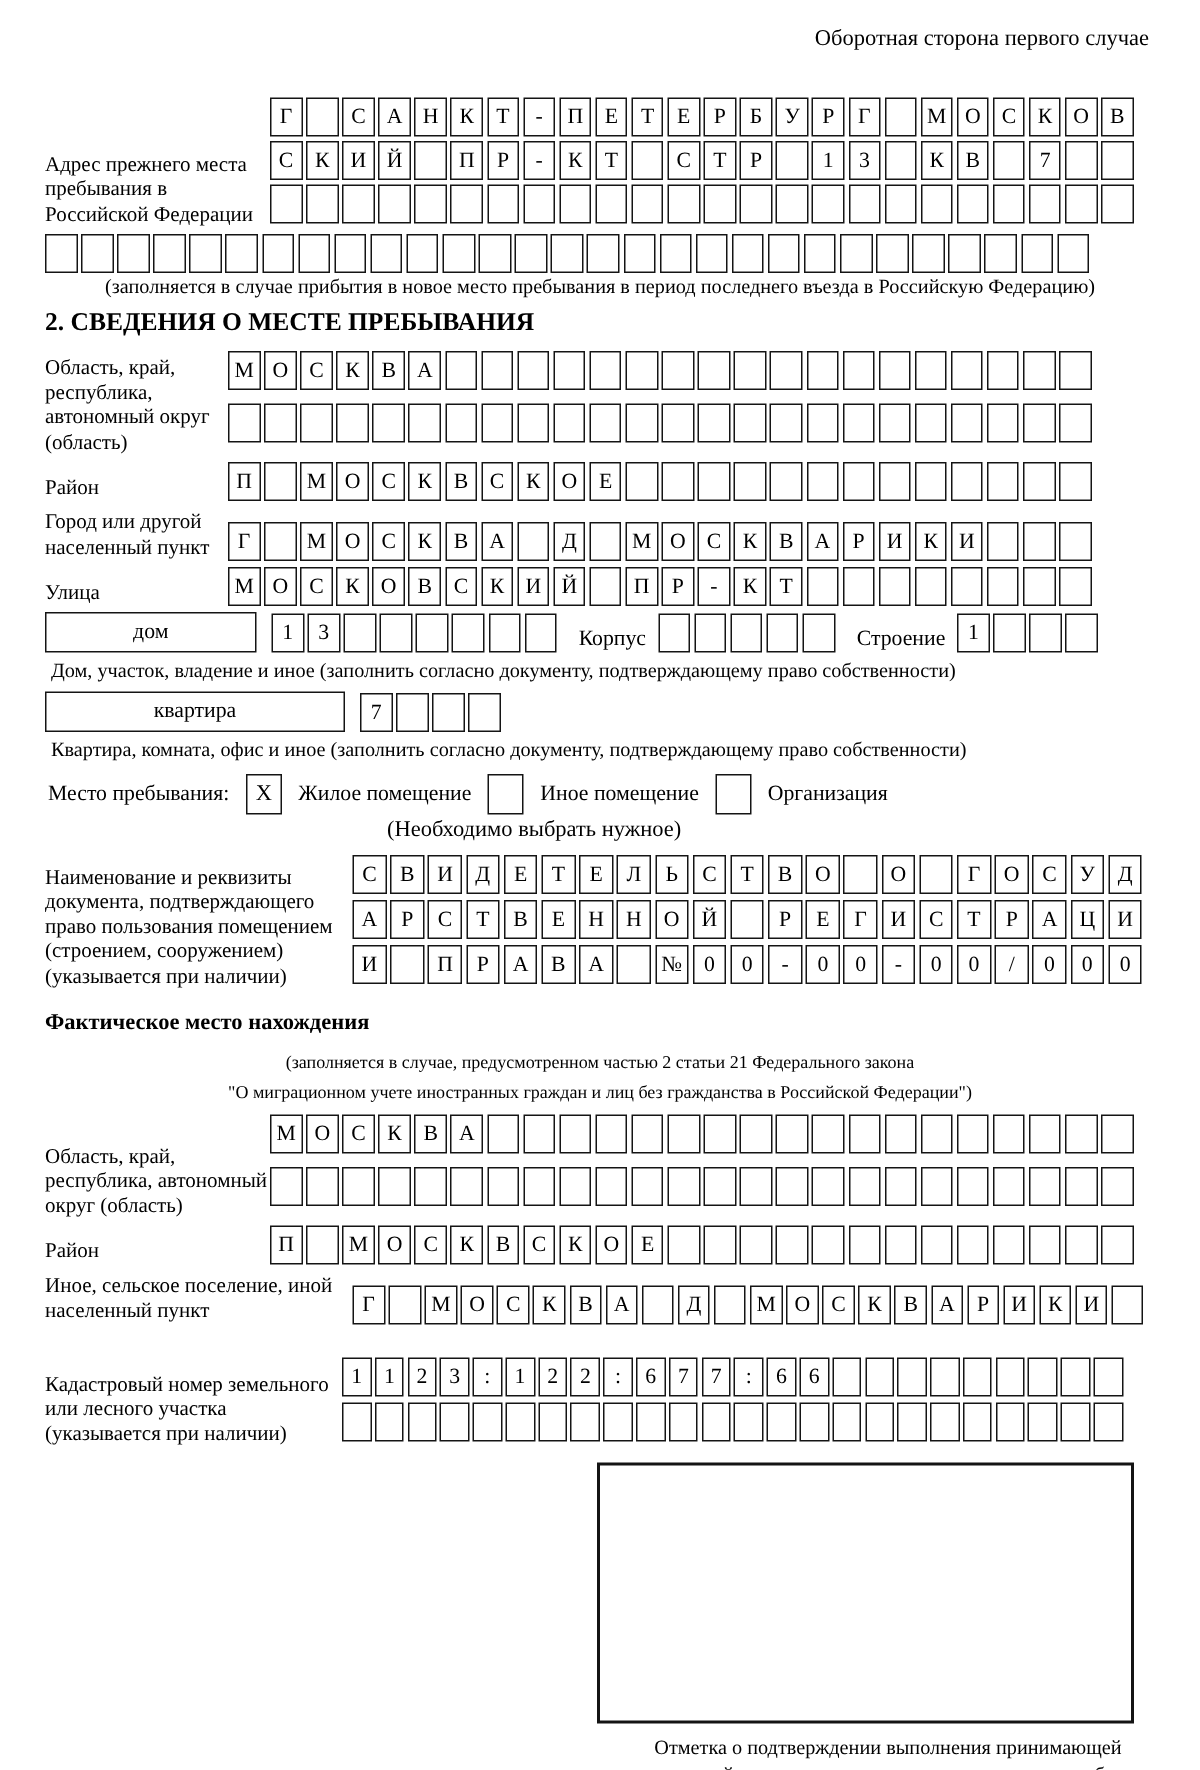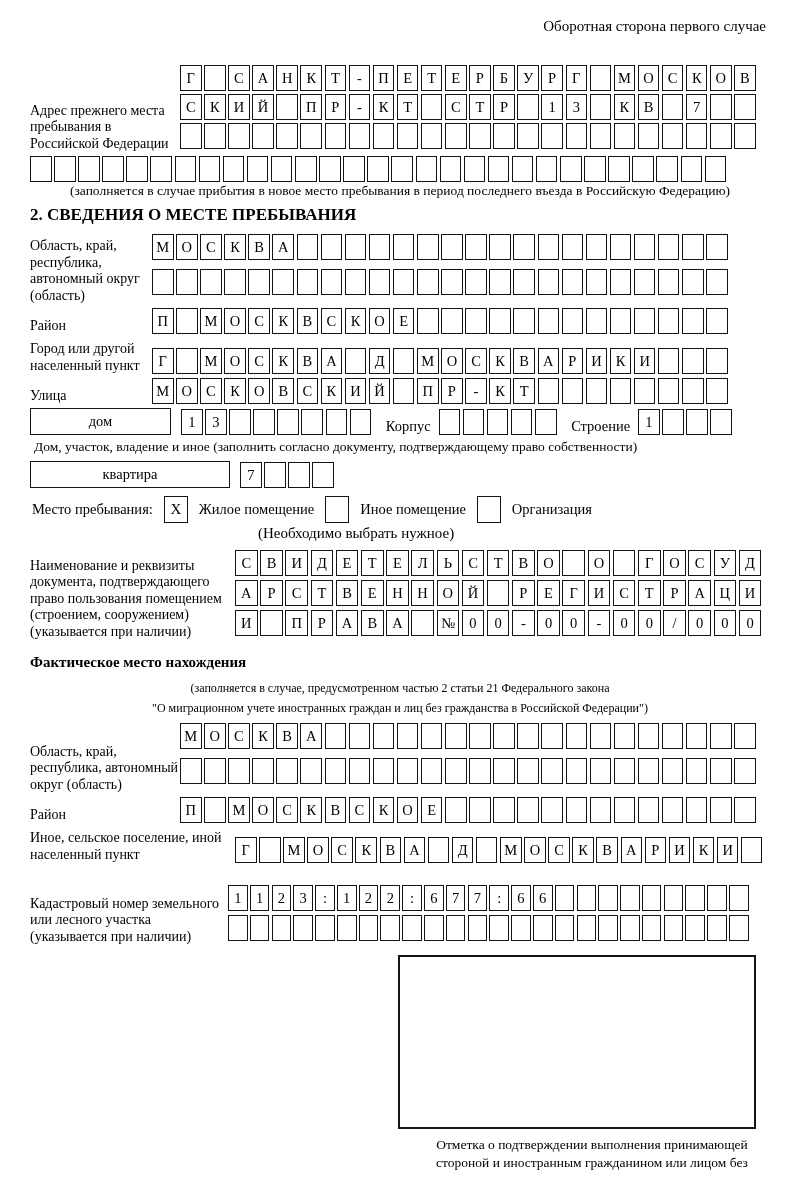--- a/index.html
+++ b/index.html
@@ -363,20 +363,21 @@
 
   <div class="frow">
     <div class="label-box lb200">квартира</div>
     <div class="cells">
         <span class="cell">7</span>
         <span class="cell"></span>
         <span class="cell"></span>
         <span class="cell"></span>
       </div>
   </div>
+  <div class="note">Квартира, комната, офис и иное (заполнить согласно документу, подтверждающему право собственности)</div>
 
   <div class="stay-row">
     <span>Место пребывания:</span>
     <span class="chk">X</span>
     <span>Жилое помещение</span>
     <span class="chk"></span>
     <span>Иное помещение</span>
     <span class="chk"></span>
     <span>Организация</span>
   </div>

